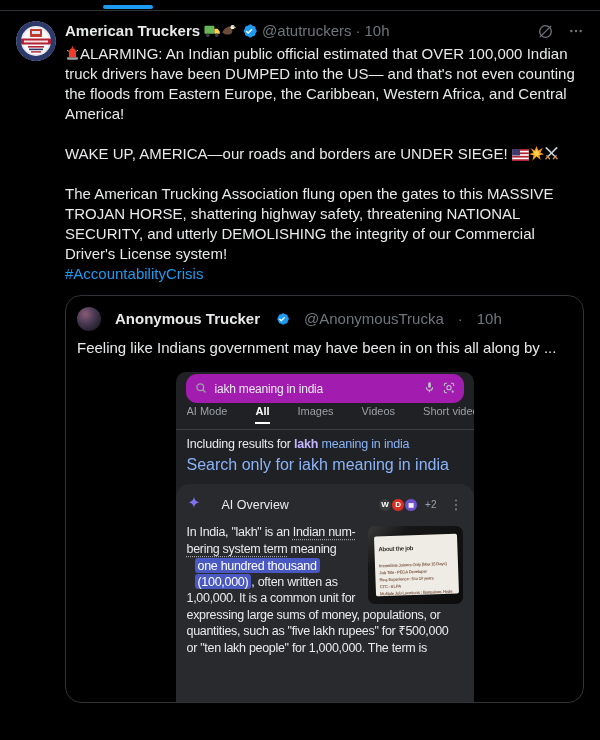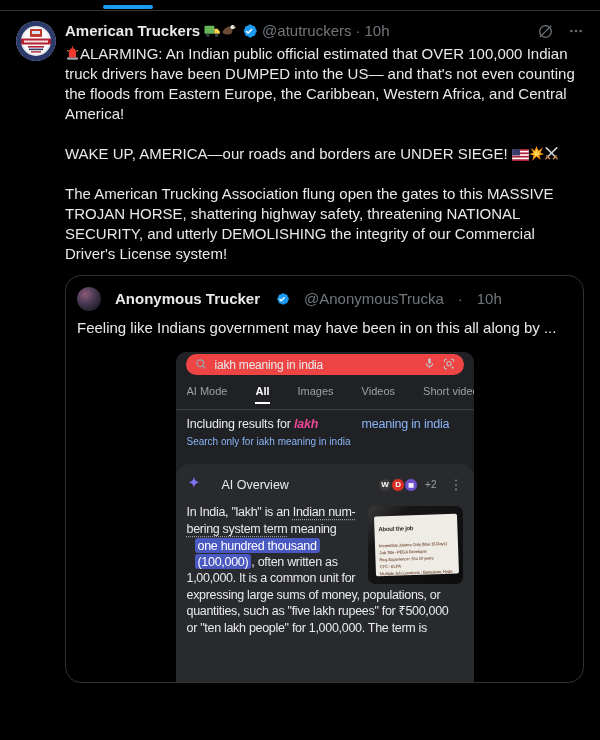--- a/index.html
+++ b/index.html
@@ -36,32 +36,32 @@
   .q-head { display:flex; align-items:center; gap:14px; font-size:15px; line-height:20px; white-space:nowrap; }
   .avatar-q { width:24px; height:24px; border-radius:50%; flex:0 0 24px;
     background:radial-gradient(circle at 35% 30%, #8a5a74 0%, #4a3a55 40%, #201d28 80%); }
   .q-body { margin-top:7px; font-size:15px; line-height:20px; color:#e7e9ea; }
   .q-body .p { margin-top:20px; }
   .q-body .p:first-child { margin-top:0; }
 
   
   .gshot { position:relative; width:298px; height:330px; margin:14px auto 0 auto;
     background:#202124; border-radius:10px 10px 0 0; overflow:hidden; color:#e8eaed; }
-  .g-pill { position:absolute; left:10px; right:10px; top:2px; height:21px; border-radius:11px;
-    background:#ef4444; display:flex; align-items:center; padding:0 9px; gap:8px; }
+  .g-pill { position:absolute; left:10px; right:10px; top:2px; height:29px; border-radius:11px;
+    background:#a21caf; display:flex; align-items:center; padding:0 9px; gap:8px; }
   .g-query { flex:1; font-size:12px; color:#e8eaed; letter-spacing:-0.2px; }
   .g-tabs { position:absolute; left:11px; right:0; top:33px; display:flex; gap:28px;
     font-size:11px; color:#9aa0a6; white-space:nowrap; overflow:hidden; }
   .g-tab { padding-bottom:5px; }
   .g-tab.active { color:#fff; font-weight:700; border-bottom:2px solid #fff; }
   .g-div { position:absolute; left:0; right:0; top:57px; height:1px; background:#3c4043; }
   .g-including { position:absolute; left:11px; top:65px; font-size:12.5px; letter-spacing:-0.2px; color:#e8eaed; }
-  .g-term { color:#ec4899; font-style:italic; font-weight:700; }
-  .g-term-rest { color:#8ab4f8;padding-left:40px; }
-  .g-searchonly { position:absolute; left:11px; top:84px; font-size:10px; color:#8ab4f8; }
+  .g-term { color:#c4b5fd; font-weight:700; }
+  .g-term-rest { color:#8ab4f8; }
+  .g-searchonly { position:absolute; left:11px; top:84px; font-size:16px; color:#8ab4f8; }
 
   .ai-card { position:absolute; left:0; right:0; top:112px; bottom:-40px;
     background:#292a2e; border-radius:14px 14px 0 0; padding:12px 11px 0 11px; }
   .ai-head { display:flex; align-items:center; gap:21px; font-size:12.5px; color:#e8eaed; }
   .ai-right { margin-left:auto; display:flex; align-items:center; gap:5px; }
   .fav { width:14px; height:14px; border-radius:50%; display:inline-flex; align-items:center; justify-content:center;
     font-size:8px; font-weight:700; color:#fff; border:1.5px solid #292a2e; }
   .fav + .fav { margin-left:-6px; }
   .fav-w { background:#3a3a3a; }
   .fav-d { background:#d93025; }
@@ -170,20 +170,21 @@
               </g>
               <g stroke="#c78d52" stroke-width="1.5" stroke-linecap="round">
                 <line x1="10" y1="13.5" x2="13" y2="10.5"></line>
                 <line x1="3" y1="10.5" x2="6" y2="13.5"></line>
                 <line x1="12" y1="11.5" x2="14" y2="13.5"></line>
                 <line x1="4" y1="11.5" x2="2" y2="13.5"></line>
               </g>
             </svg></span></div>
         <div class="p">The American Trucking Association flung open the gates to this MASSIVE TROJAN HORSE, shattering highway safety, threatening NATIONAL SECURITY, and utterly DEMOLISHING the integrity of our Commercial Driver's License system!</div>
       </div>
+    <div class="hashtag">#AccountabilityCrisis</div>
 
     <div class="quote-card">
       <div class="q-head">
         <span class="avatar-q"></span>
         <span class="name">Anonymous Trucker</span>
         <span class="emoji">
           <svg width="16" height="16" viewBox="0 0 22 22">
               <path fill="#1d9bf0" d="M20.4 11c0-1.1-.6-2.1-1.5-2.6.2-1 0-2.1-.8-2.9-.8-.8-1.9-1-2.9-.8-.6-.9-1.6-1.5-2.7-1.5s-2.1.6-2.7 1.5c-1-.2-2.1 0-2.9.8-.8.8-1 1.9-.8 2.9-.9.5-1.5 1.5-1.5 2.6s.6 2.1 1.5 2.6c-.2 1 0 2.1.8 2.9.8.8 1.9 1 2.9.8.6.9 1.6 1.5 2.7 1.5s2.1-.6 2.7-1.5c1 .2 2.1 0 2.9-.8.8-.8 1-1.9.8-2.9.9-.5 1.5-1.5 1.5-2.6z"></path>
               <path fill="#fff" d="M9.9 14.8l-3.1-3.1 1.3-1.3 1.8 1.8 4.1-4.1 1.3 1.3z"></path>
             </svg>

